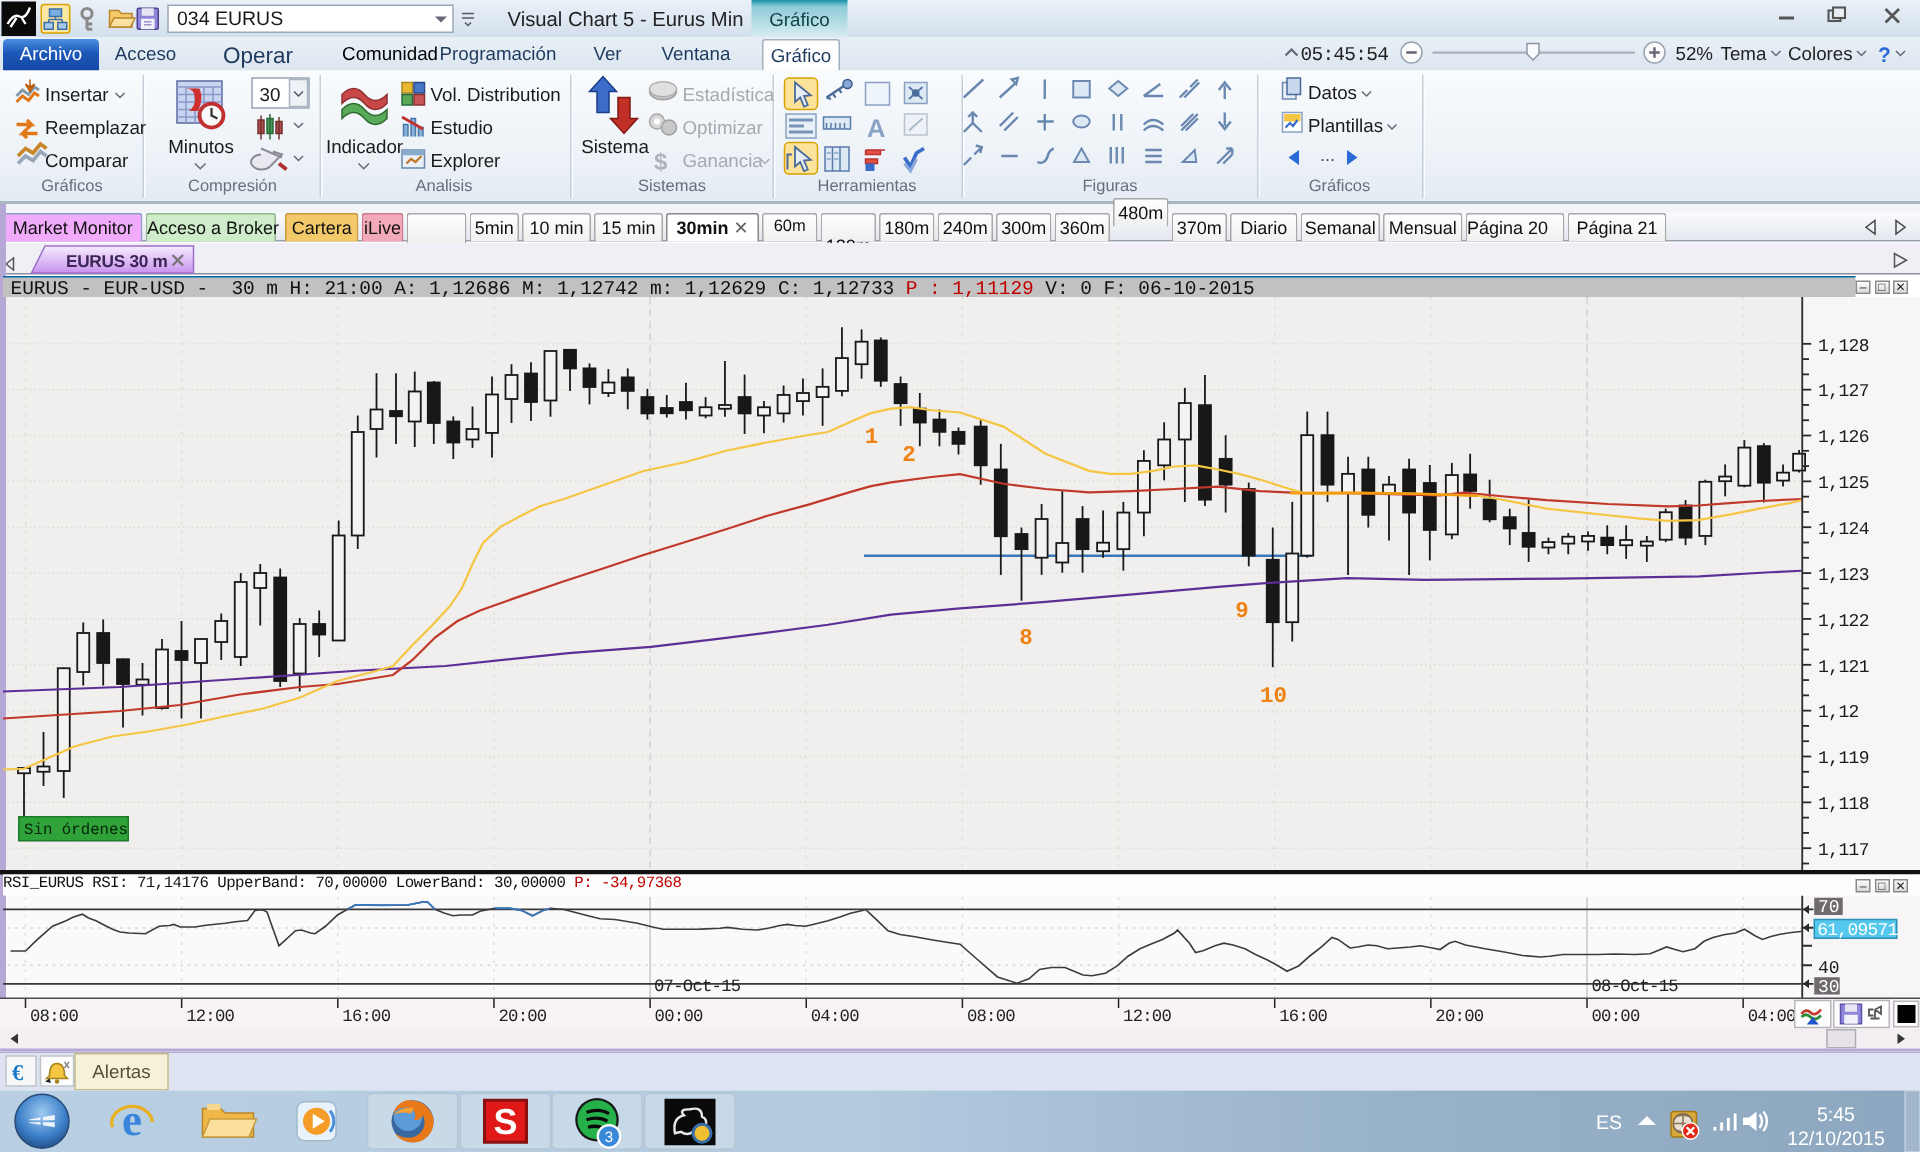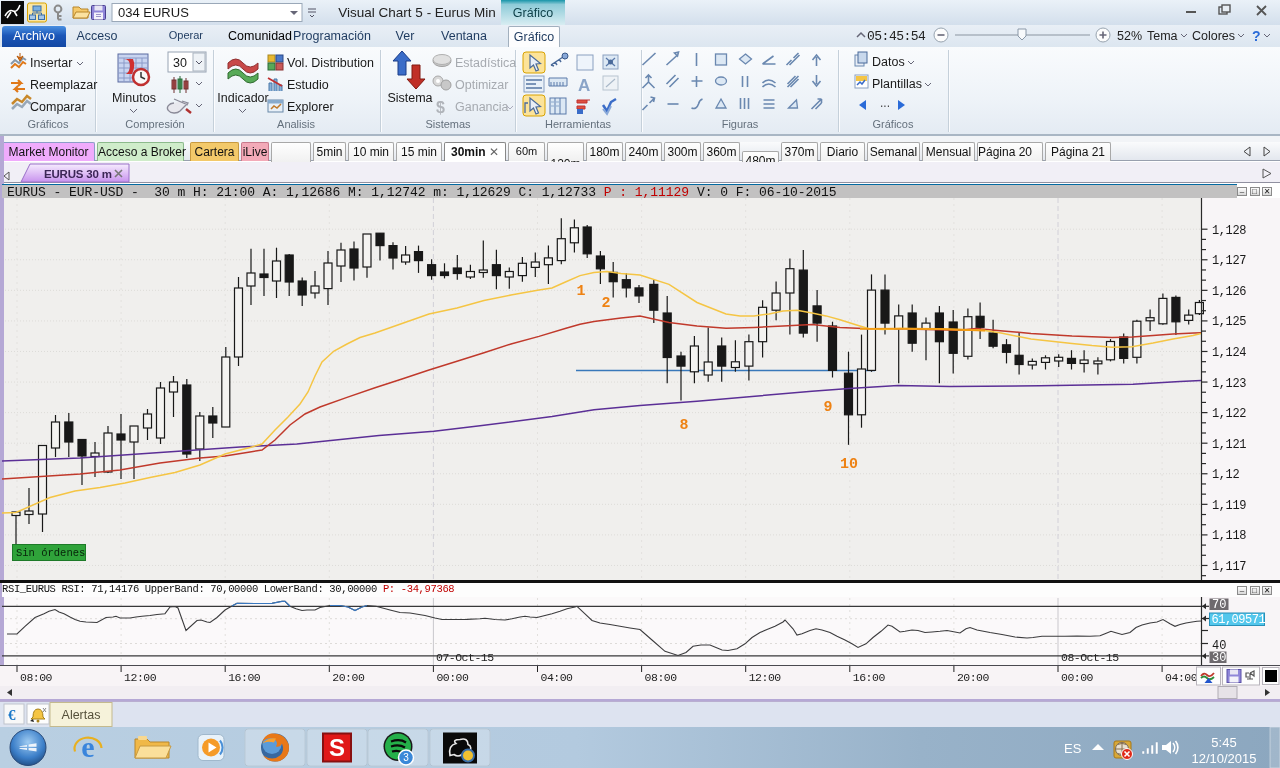--- a/index.html
+++ b/index.html
@@ -48,21 +48,21 @@
     </defs>
     <text x="533" y="17" font-size="12.5" fill="#10424a" text-anchor="middle">Gráfico</text>
     <path d="M1186,12 h10" stroke="#555" stroke-width="2"></path>
     <rect x="1219" y="7" width="8" height="7" fill="none" stroke="#555" stroke-width="1.4"></rect>
     <rect x="1222" y="5" width="8" height="7" fill="#e8eef4" stroke="#555" stroke-width="1.4"></rect>
     <path d="M1257,6 l9,9 m0,-9 l-9,9" stroke="#555" stroke-width="1.8"></path>
   </svg>
 <div class="abs tabrow"></div>
 <div class="abs" style="left:2px;top:26px;width:64px;height:21px;background:linear-gradient(#4a90e2,#1c57b8 45%,#1348a4);border-radius:3px 3px 0 0;color:#fff;font-size:12.5px;text-align:center;padding-top:3px">Archivo</div>
 <div class="abs" style="left:97px;top:29px;width:110px;margin-left:-55px;text-align:center;font-size:12.5px;color:#1e3a5f">Acceso</div>
-<div class="abs" style="left:148px;top:29px;width:110px;margin-left:-55px;text-align:right;font-size:11px;color:#1e3a5f">Operar</div>
+<div class="abs" style="left:172px;top:29px;width:110px;margin-left:-55px;text-align:center;font-size:15px;color:#1e3a5f">Operar</div>
 <div class="abs" style="left:237px;top:29px;width:110px;margin-left:-55px;text-align:right;font-size:12.5px;color:#000000">Comunidad</div>
 <div class="abs" style="left:332px;top:29px;width:110px;margin-left:-55px;text-align:center;font-size:12.5px;color:#1e3a5f">Programación</div>
 <div class="abs" style="left:405px;top:29px;width:110px;margin-left:-55px;text-align:center;font-size:12.5px;color:#1e3a5f">Ver</div>
 <div class="abs" style="left:464px;top:29px;width:110px;margin-left:-55px;text-align:center;font-size:12.5px;color:#1e3a5f">Ventana</div>
 <div class="abs" style="left:508px;top:26px;width:52px;height:21px;background:#fdfdfe;border:1px solid #a2b0be;border-bottom:none;border-radius:2px 2px 0 0;font-size:12.5px;color:#1e3a5f;text-align:center;padding-top:3px">Gráfico</div>
 <svg class="abs" style="left:840px;top:25px" width="440" height="22">
 <path d="M17,12 l4,-4 4,4" stroke="#667" fill="none" stroke-width="1.5"></path>
 <text x="27" y="15" font-size="13" fill="#222" font-family="Liberation Mono" letter-spacing="-0.5">05:45:54</text>
 <circle cx="101" cy="10" r="7" fill="#fcfcfc" stroke="#98a4b0"></circle>
     <path d="M97.5,10 h7" stroke="#667" stroke-width="1.6"></path>
@@ -283,21 +283,21 @@
 <div class="abs" style="left:313px;top:142px;width:33px;height:19px;background:linear-gradient(#fefefe,#f0f0f0);border:1px solid #a8a8a8;border-bottom:none;border-radius:2px 2px 0 0;font-size:12px;color:#111;text-align:center;padding-top:2px;white-space:nowrap">5min</div>
 <div class="abs" style="left:348px;top:142px;width:46px;height:19px;background:linear-gradient(#fefefe,#f0f0f0);border:1px solid #a8a8a8;border-bottom:none;border-radius:2px 2px 0 0;font-size:12px;color:#111;text-align:center;padding-top:2px;white-space:nowrap">10 min</div>
 <div class="abs" style="left:396px;top:142px;width:46px;height:19px;background:linear-gradient(#fefefe,#f0f0f0);border:1px solid #a8a8a8;border-bottom:none;border-radius:2px 2px 0 0;font-size:12px;color:#111;text-align:center;padding-top:2px;white-space:nowrap">15 min</div>
 <div class="abs" style="left:444px;top:142px;width:62px;height:19px;background:#fff;border:1px solid #888;border-bottom:none;font-weight:bold;border-radius:2px 2px 0 0;font-size:12px;color:#111;text-align:center;padding-top:2px;white-space:nowrap">30min <span style="font-weight:normal;color:#666">✕</span></div>
 <div class="abs" style="left:508px;top:142px;width:37px;height:19px;background:linear-gradient(#fefefe,#f0f0f0);border:1px solid #a8a8a8;border-bottom:none;border-radius:2px 2px 0 0;font-size:11px;color:#111;text-align:center;padding-top:2px;white-space:nowrap">60m</div>
 <div class="abs" style="left:547px;top:142px;width:37px;height:19px;background:linear-gradient(#fefefe,#f0f0f0);border:1px solid #a8a8a8;border-bottom:none;border-radius:2px 2px 0 0;font-size:12px;color:#111;text-align:center;padding-top:14px;white-space:nowrap">120m</div>
 <div class="abs" style="left:586px;top:142px;width:37px;height:19px;background:linear-gradient(#fefefe,#f0f0f0);border:1px solid #a8a8a8;border-bottom:none;border-radius:2px 2px 0 0;font-size:12px;color:#111;text-align:center;padding-top:2px;white-space:nowrap">180m</div>
 <div class="abs" style="left:625px;top:142px;width:37px;height:19px;background:linear-gradient(#fefefe,#f0f0f0);border:1px solid #a8a8a8;border-bottom:none;border-radius:2px 2px 0 0;font-size:12px;color:#111;text-align:center;padding-top:2px;white-space:nowrap">240m</div>
 <div class="abs" style="left:664px;top:142px;width:37px;height:19px;background:linear-gradient(#fefefe,#f0f0f0);border:1px solid #a8a8a8;border-bottom:none;border-radius:2px 2px 0 0;font-size:12px;color:#111;text-align:center;padding-top:2px;white-space:nowrap">300m</div>
 <div class="abs" style="left:703px;top:142px;width:37px;height:19px;background:linear-gradient(#fefefe,#f0f0f0);border:1px solid #a8a8a8;border-bottom:none;border-radius:2px 2px 0 0;font-size:12px;color:#111;text-align:center;padding-top:2px;white-space:nowrap">360m</div>
-<div class="abs" style="left:742px;top:151px;width:37px;height:19px;background:linear-gradient(#fefefe,#f0f0f0);border:1px solid #a8a8a8;border-bottom:none;border-radius:2px 2px 0 0;font-size:12px;color:#111;text-align:center;padding-top:2px;white-space:nowrap">480m</div>
+<div class="abs" style="left:742px;top:132px;width:37px;height:19px;background:linear-gradient(#fefefe,#f0f0f0);border:1px solid #a8a8a8;border-bottom:none;border-radius:2px 2px 0 0;font-size:12px;color:#111;text-align:center;padding-top:2px;white-space:nowrap">480m</div>
 <div class="abs" style="left:781px;top:142px;width:37px;height:19px;background:linear-gradient(#fefefe,#f0f0f0);border:1px solid #a8a8a8;border-bottom:none;border-radius:2px 2px 0 0;font-size:12px;color:#111;text-align:center;padding-top:2px;white-space:nowrap">370m</div>
 <div class="abs" style="left:820px;top:142px;width:45px;height:19px;background:linear-gradient(#fefefe,#f0f0f0);border:1px solid #a8a8a8;border-bottom:none;border-radius:2px 2px 0 0;font-size:12px;color:#111;text-align:center;padding-top:2px;white-space:nowrap">Diario</div>
 <div class="abs" style="left:867px;top:142px;width:53px;height:19px;background:linear-gradient(#fefefe,#f0f0f0);border:1px solid #a8a8a8;border-bottom:none;border-radius:2px 2px 0 0;font-size:12px;color:#111;text-align:center;padding-top:2px;white-space:nowrap">Semanal</div>
 <div class="abs" style="left:922px;top:142px;width:53px;height:19px;background:linear-gradient(#fefefe,#f0f0f0);border:1px solid #a8a8a8;border-bottom:none;border-radius:2px 2px 0 0;font-size:12px;color:#111;text-align:center;padding-top:2px;white-space:nowrap">Mensual</div>
 <div class="abs" style="left:977px;top:142px;width:66px;height:19px;background:linear-gradient(#fefefe,#f0f0f0);border:1px solid #a8a8a8;border-bottom:none;border-radius:2px 2px 0 0;font-size:12px;color:#111;padding-top:2px;white-space:nowrap">Página 20</div>
 <div class="abs" style="left:1045px;top:142px;width:66px;height:19px;background:linear-gradient(#fefefe,#f0f0f0);border:1px solid #a8a8a8;border-bottom:none;border-radius:2px 2px 0 0;font-size:12px;color:#111;text-align:center;padding-top:2px;white-space:nowrap">Página 21</div>
 <svg class="abs" style="left:1240px;top:145px" width="40" height="14">
     <path d="M10,2 v9 l-6,-4.5 z" fill="none" stroke="#444"></path>
     <path d="M24,2 v9 l6,-4.5 z" fill="none" stroke="#444"></path>
   </svg>

